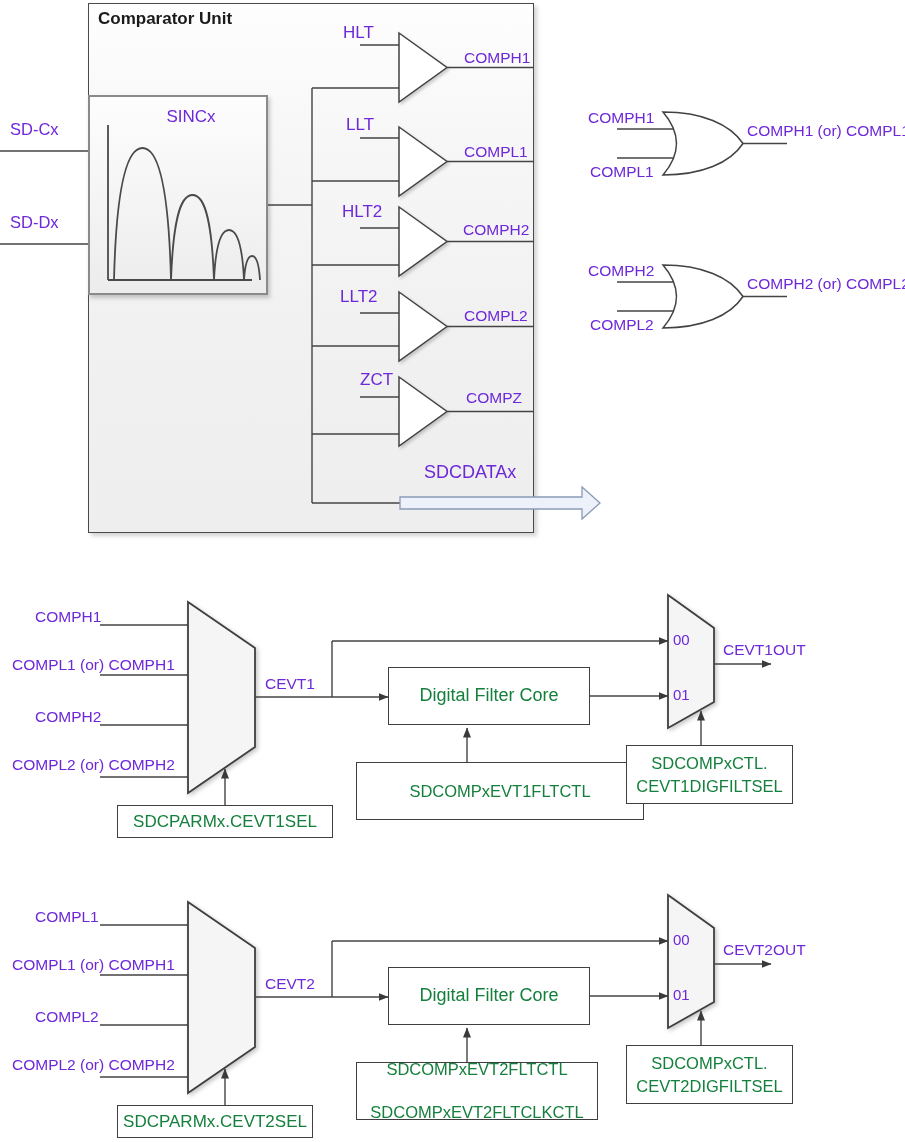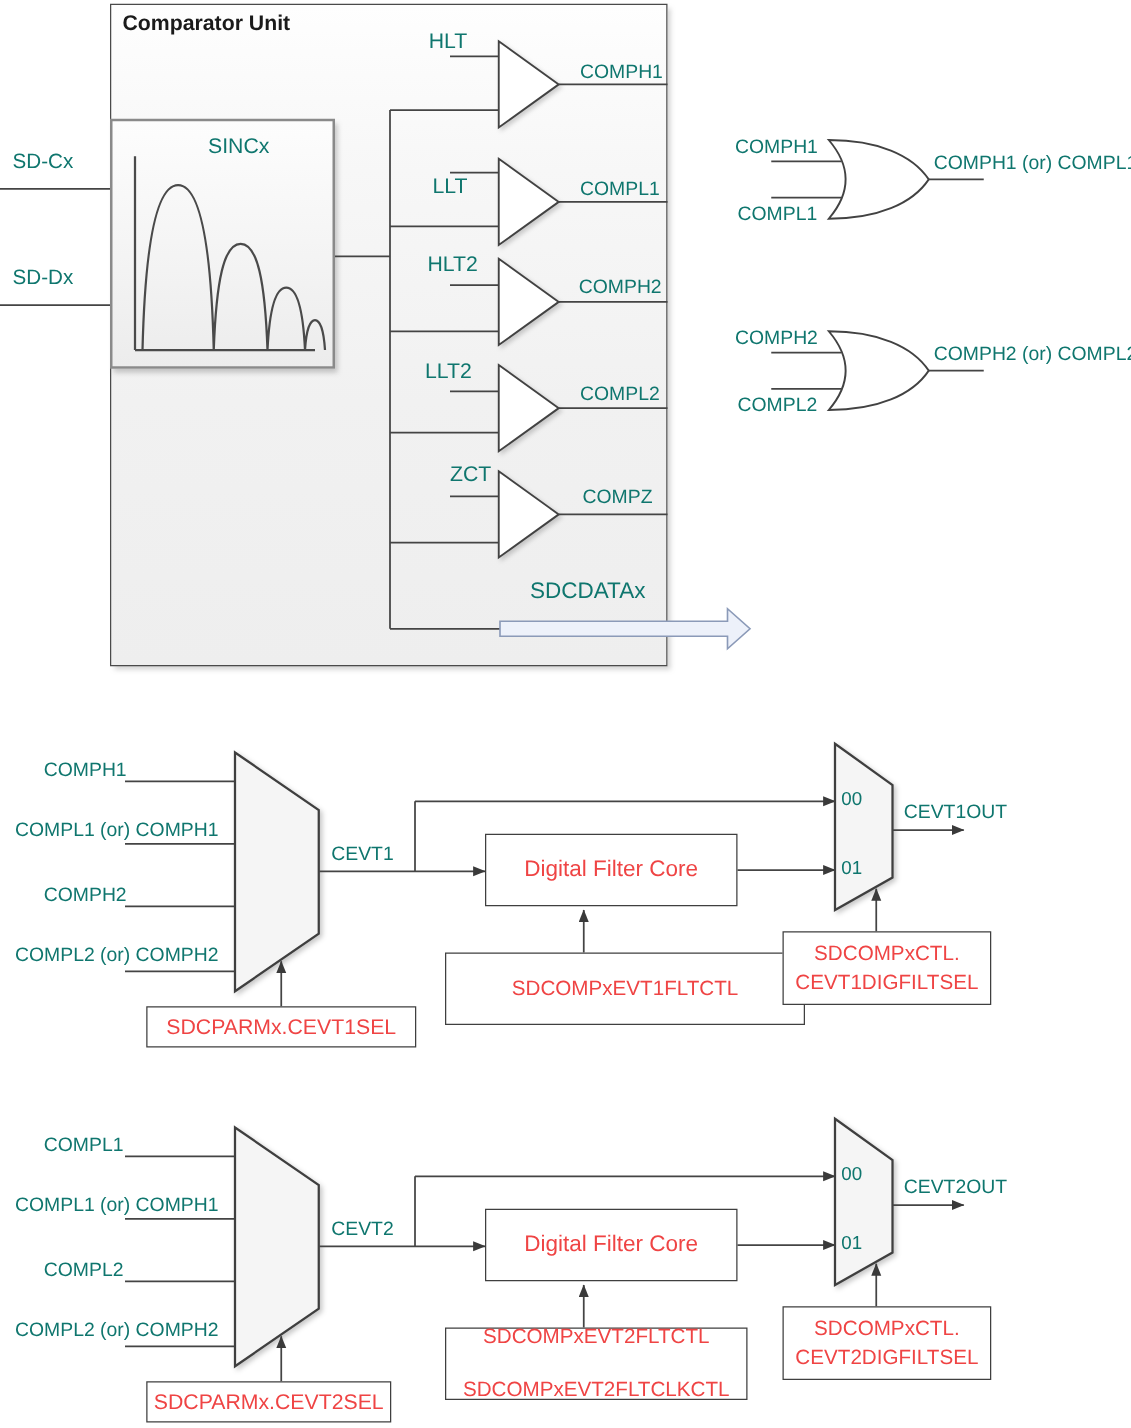--- a/index.html
+++ b/index.html
@@ -2,42 +2,42 @@
 <html><head>
 <meta charset="utf-8">
 <style>
   html,body{margin:0;padding:0;background:#fff;}
   #stage{
     position:relative;width:905px;height:1142px;background:#fff;overflow:hidden;
     font-family:"Liberation Sans", sans-serif;color:#333;
   }
   .abs{position:absolute;}
   svg.layer{position:absolute;left:0;top:0;pointer-events:none;}
-  .lbl{position:absolute;font-size:15.5px;color:#0f766e;white-space:nowrap;line-height:1.15;}
+  .lbl{position:absolute;font-size:15.5px;color:#6d28d9;white-space:nowrap;line-height:1.15;}
   .lbl-th{font-size:17px;}
   .lbl-data{font-size:18px;}
   .lbl-io{font-size:16.5px;}
   .lbl-sel{font-size:15px;}
   .unitbox{
     position:absolute;left:88px;top:3px;width:446px;height:530px;box-sizing:border-box;
     border:1.5px solid #4a4a4a;
     background:linear-gradient(180deg,#fefefe 0%,#f7f7f7 25%,#f1f1f1 60%,#eeeeee 100%);
     box-shadow:3px 3px 4px rgba(130,130,130,.35);
   }
   .unittitle{position:absolute;left:10px;top:6px;font-size:17px;font-weight:bold;color:#1a1a1a;white-space:nowrap;}
   .sincbox{
     position:absolute;left:88px;top:95px;width:180px;height:200px;box-sizing:border-box;
     border:2px solid #8a8a8a;
     background:linear-gradient(180deg,#fdfdfd 0%,#f4f4f4 55%,#ececec 100%);
     box-shadow:2px 3px 4px rgba(120,120,120,.4);
   }
   .sinclabel{position:absolute;left:131px;top:107px;width:120px;text-align:center;font-size:17px;}
   .box{
     position:absolute;box-sizing:border-box;border:1.5px solid #3f3f3f;background:#fff;
-    color:#ef4444;text-align:center;
+    color:#15803d;text-align:center;
   }
   .dfc{font-size:18px;line-height:55px;}
   .reg2{font-size:16.5px;display:flex;flex-direction:column;justify-content:center;line-height:1.38;}
   .reg1{font-size:17px;line-height:31px;}
   .mux{fill:#f5f5f5;stroke:#3f3f3f;stroke-width:1.8;filter:drop-shadow(2.5px 2.5px 2px rgba(0,0,0,.22));}
   .tri{fill:#fff;stroke:#424242;stroke-width:1.5;filter:drop-shadow(2px 2px 1.5px rgba(0,0,0,.18));}
   .org{fill:#fff;stroke:#424242;stroke-width:1.5;}
   .wire{stroke:#444;stroke-width:1.4;fill:none;}
   .sincln{stroke:#4a4a4a;stroke-width:1.8;fill:none;}
   .blkarrow{fill:#edf1fa;stroke:#8b9ab8;stroke-width:1.3;}
@@ -143,21 +143,21 @@
     <use href="#evt-geom" y="0"></use>
     <use href="#evt-geom" y="300"></use>
   </svg>
 
   <div class="unittitle" style="left:98px;top:9px;">Comparator Unit</div>
   <div class="lbl lbl-io" style="left:10px;top:120px;">SD-Cx</div>
   <div class="lbl lbl-io" style="left:10px;top:213px;">SD-Dx</div>
   <div class="lbl sinclabel">SINCx</div>
 
   <div class="lbl lbl-th" style="left:343px;top:23px;">HLT</div>
-  <div class="lbl lbl-th" style="left:346px;top:115px;margin-top:24px;">LLT</div>
+  <div class="lbl lbl-th" style="left:346px;top:115px;">LLT</div>
   <div class="lbl lbl-th" style="left:342px;top:202px;">HLT2</div>
   <div class="lbl lbl-th" style="left:340px;top:287px;">LLT2</div>
   <div class="lbl lbl-th" style="left:360px;top:370px;">ZCT</div>
 
   <div class="lbl" style="left:464px;top:49px;">COMPH1</div>
   <div class="lbl" style="left:464px;top:143px;">COMPL1</div>
   <div class="lbl" style="left:463px;top:221px;">COMPH2</div>
   <div class="lbl" style="left:464px;top:307px;">COMPL2</div>
   <div class="lbl" style="left:466px;top:389px;">COMPZ</div>
 

